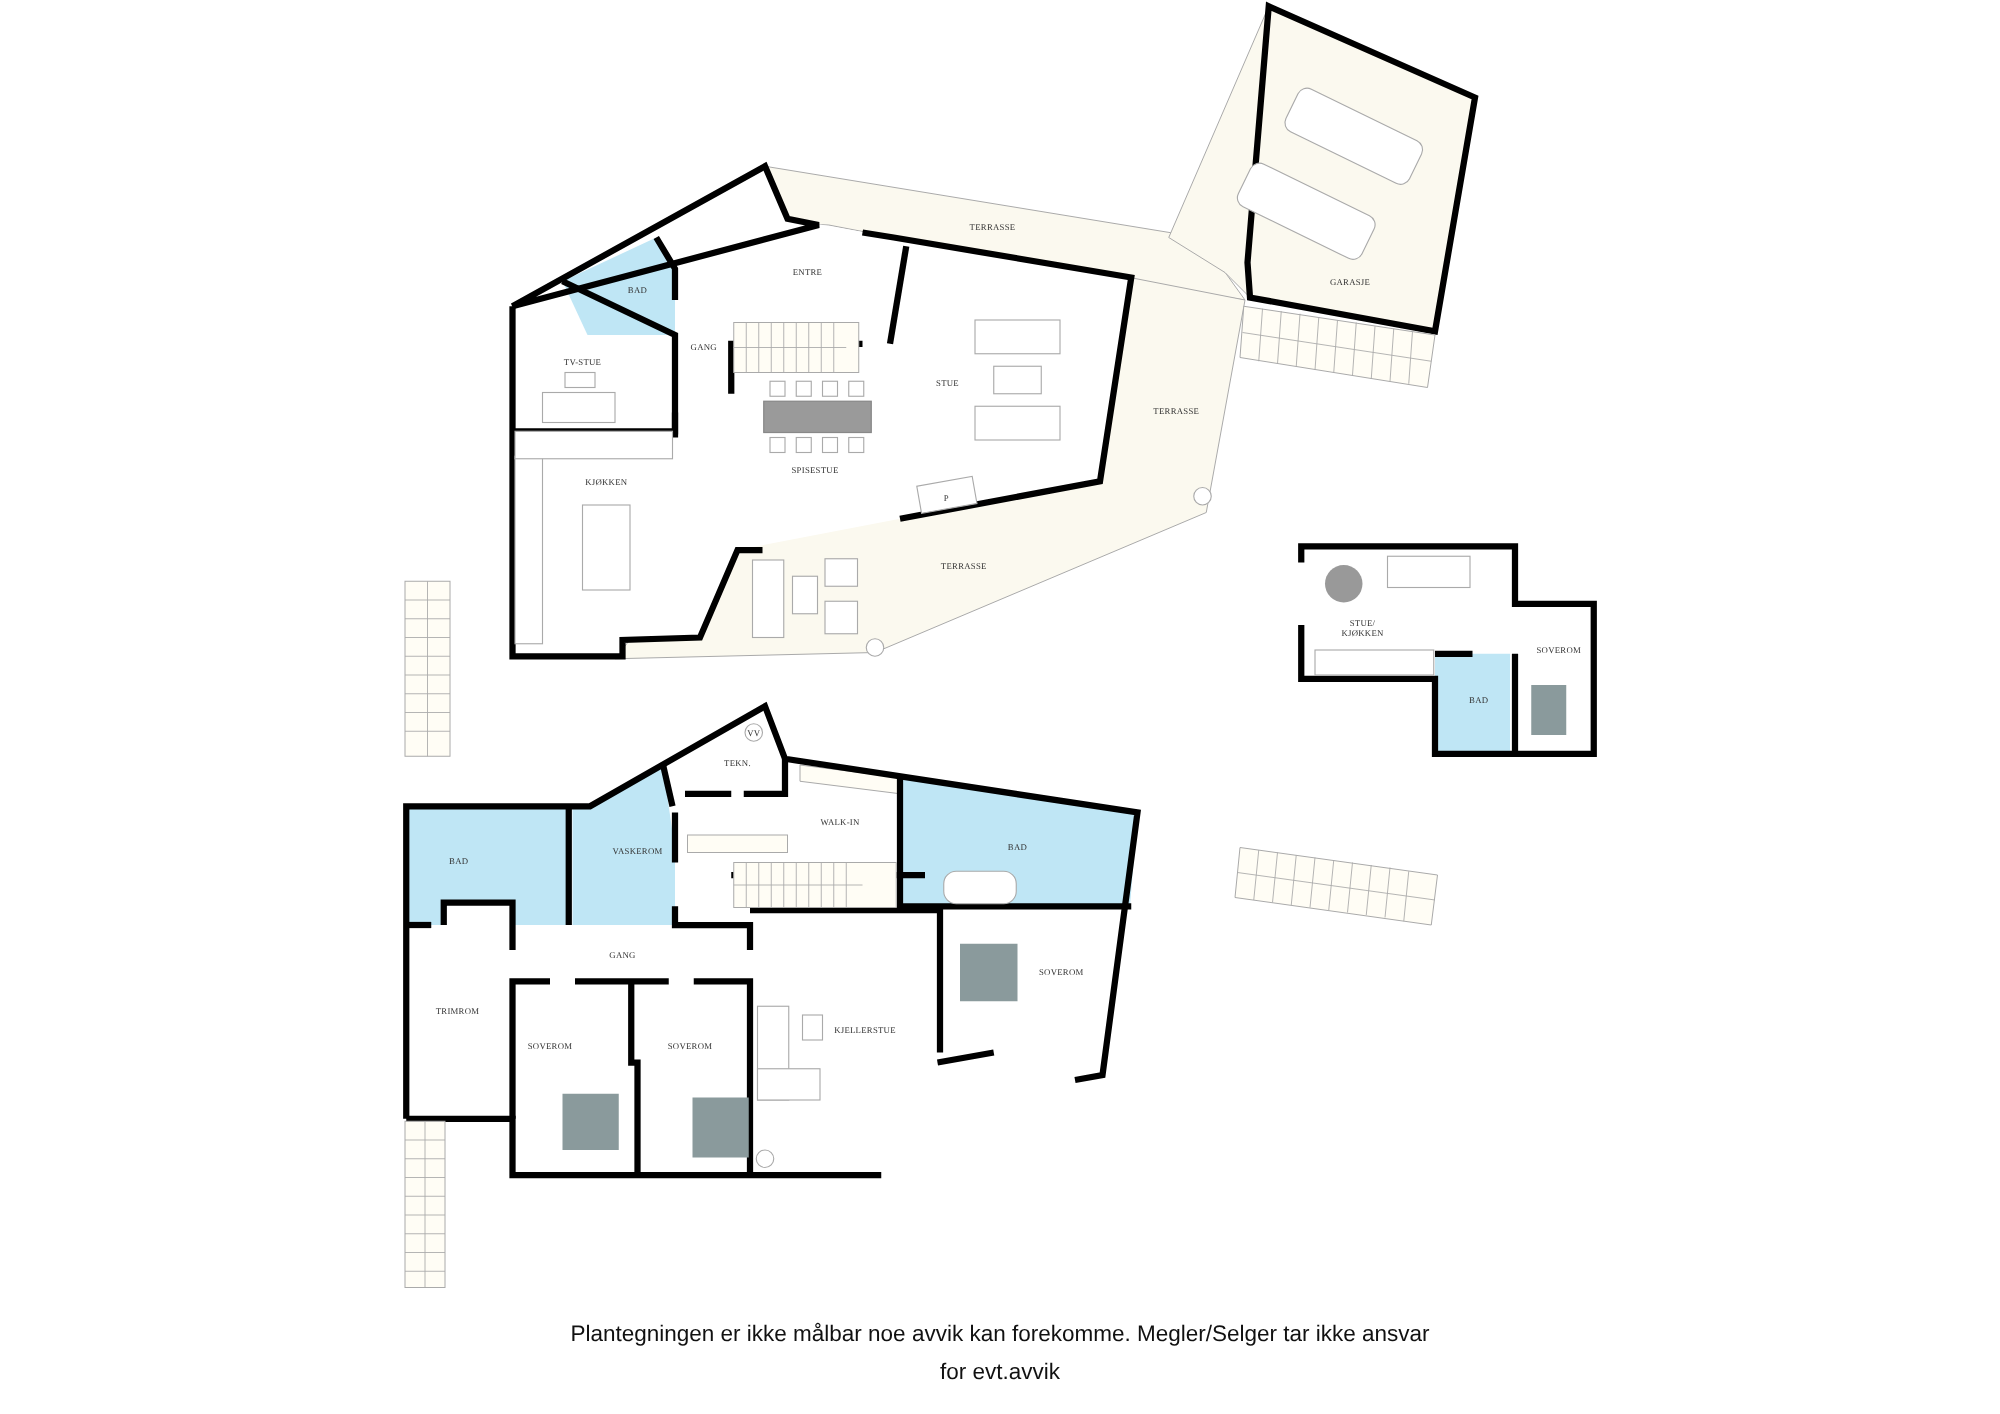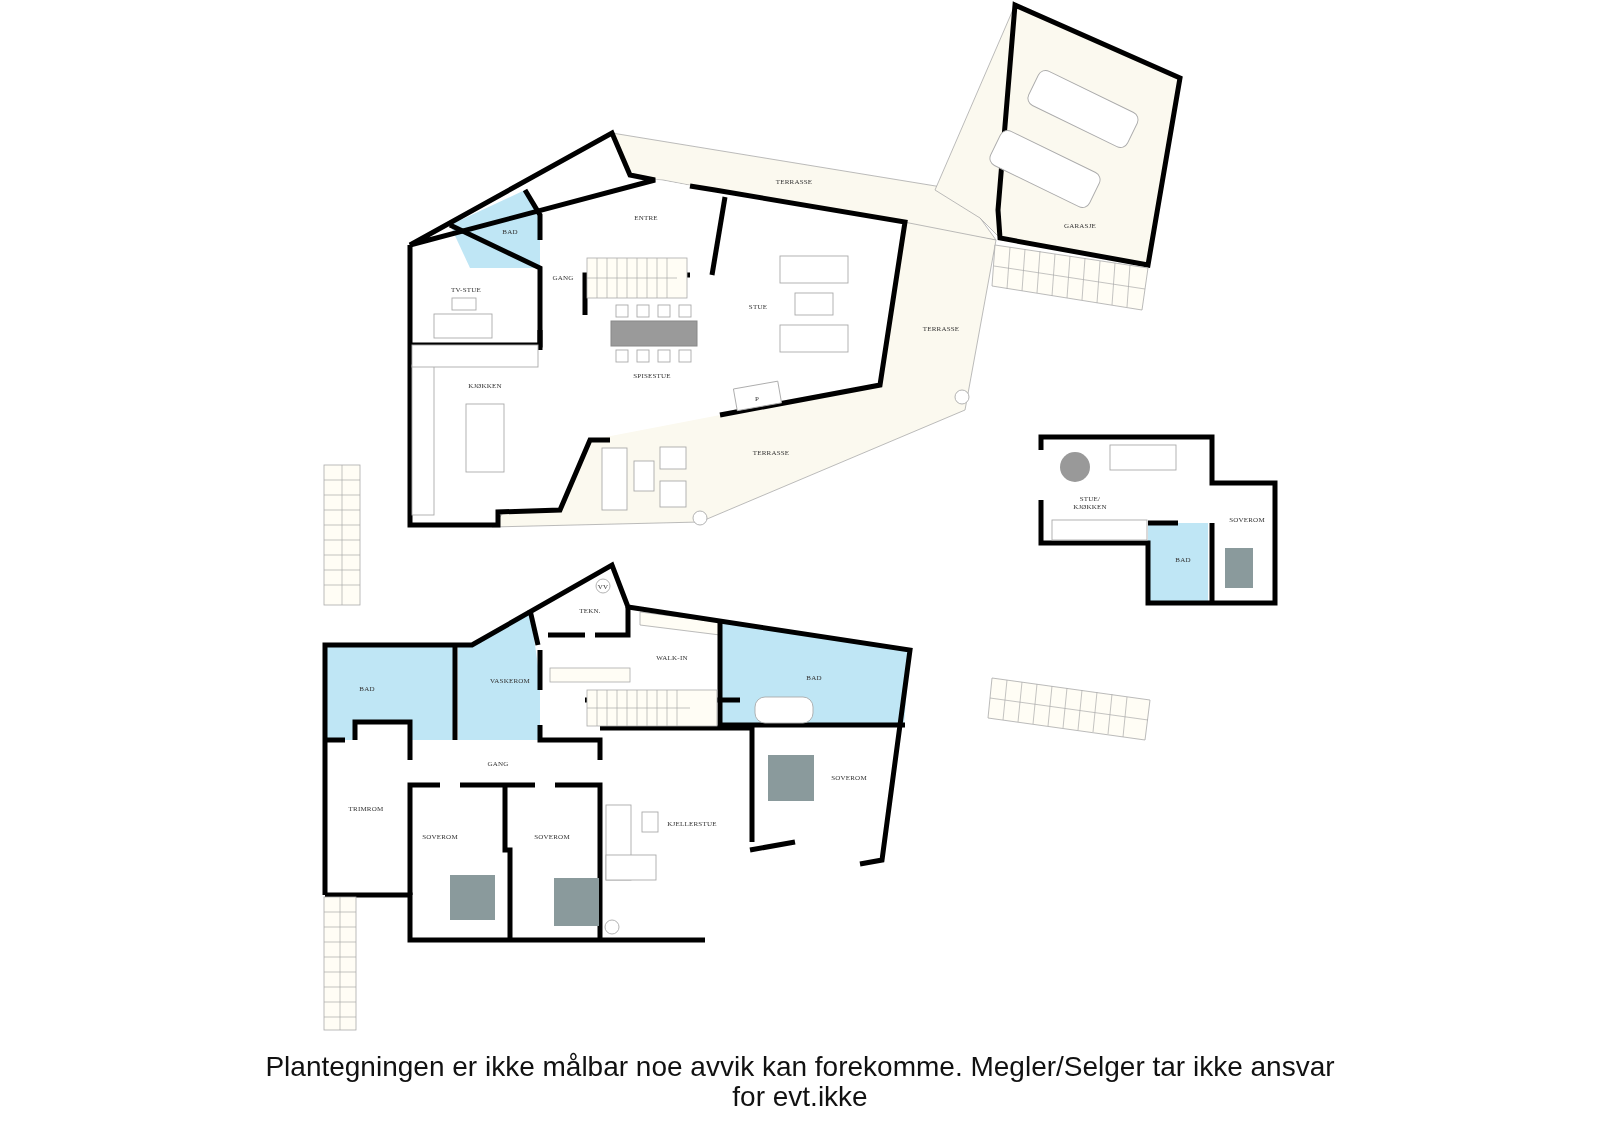--- a/index.html
+++ b/index.html
@@ -5,21 +5,21 @@
   html, body { margin:0; padding:0; background:#ffffff; }
   body { width:1600px; height:1131px; position:relative; overflow:hidden; font-family:"Liberation Sans", sans-serif; }
   svg.plan { position:absolute; left:0; top:0; }
   .lbl { font-family:"Liberation Serif", serif; font-size:7px; fill:#333; text-anchor:middle; letter-spacing:0.2px; }
   .wall { fill:none; stroke:#000; stroke-width:5; stroke-linejoin:miter; }
   .furn { fill:#fff; stroke:#aaa; stroke-width:0.9; }
   .stair { fill:#fffdf5; stroke:#aaa; stroke-width:0.8; }
   .terr { fill:#fbf9ef; stroke:#aaa; stroke-width:0.8; }
   .wet { fill:#bfe6f5; }
   .bed { fill:#8a9a9c; }
-  .caption { position:absolute; left:0; width:1600px; text-align:center; font-size:28px; color:#111; line-height:30px; }
+  .caption { position:absolute; left:0; width:1600px; text-align:center; font-size:18px; color:#111; line-height:30px; }
 </style>
 </head>
 <body>
 
 <svg class="plan" width="1600" height="1131" viewBox="0 0 1600 1131">
 
   <g>
 
     <polygon class="terr" points="612,133 960,190 996,240 880,222 715,190 663,180 622,178"></polygon>
     <polygon class="terr" points="904,222 996,240 965,410 700,522 492,527 560,440 880,385"></polygon>
@@ -242,13 +242,13 @@
         <line x1="324" y1="957" x2="356" y2="957"></line>
       <line x1="324" y1="972" x2="356" y2="972"></line>
         <line x1="324" y1="987" x2="356" y2="987"></line>
       <line x1="324" y1="1002" x2="356" y2="1002"></line>
         <line x1="324" y1="1017" x2="356" y2="1017"></line>
     </g>
   </g>
 </svg>
 
 <div class="caption" style="top:1052px;">Plantegningen er ikke målbar noe avvik kan forekomme. Megler/Selger tar ikke ansvar</div>
-<div class="caption" style="top:1082px;">for evt.ikke</div>
+<div class="caption" style="top:1082px;">for evt.avvik</div>
 
 </body></html>

